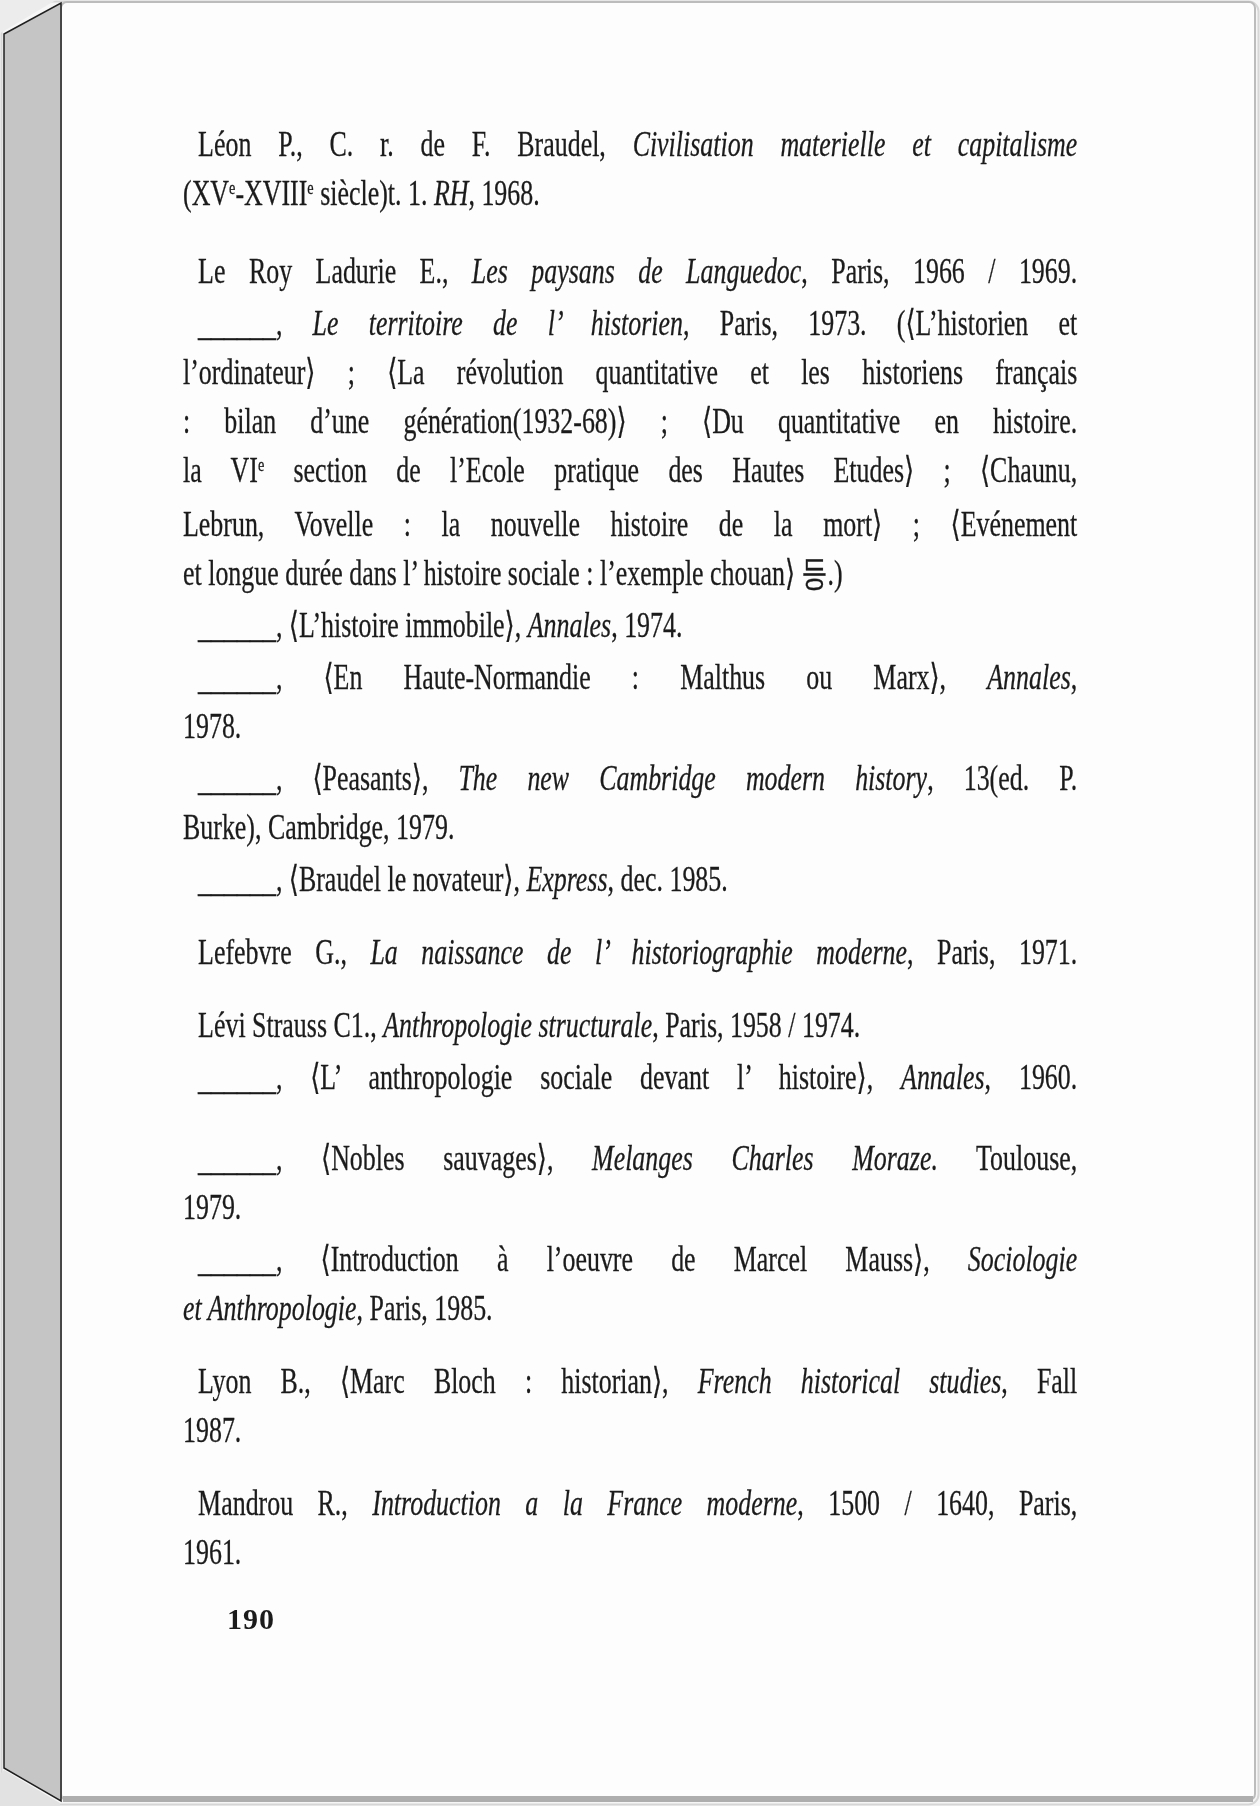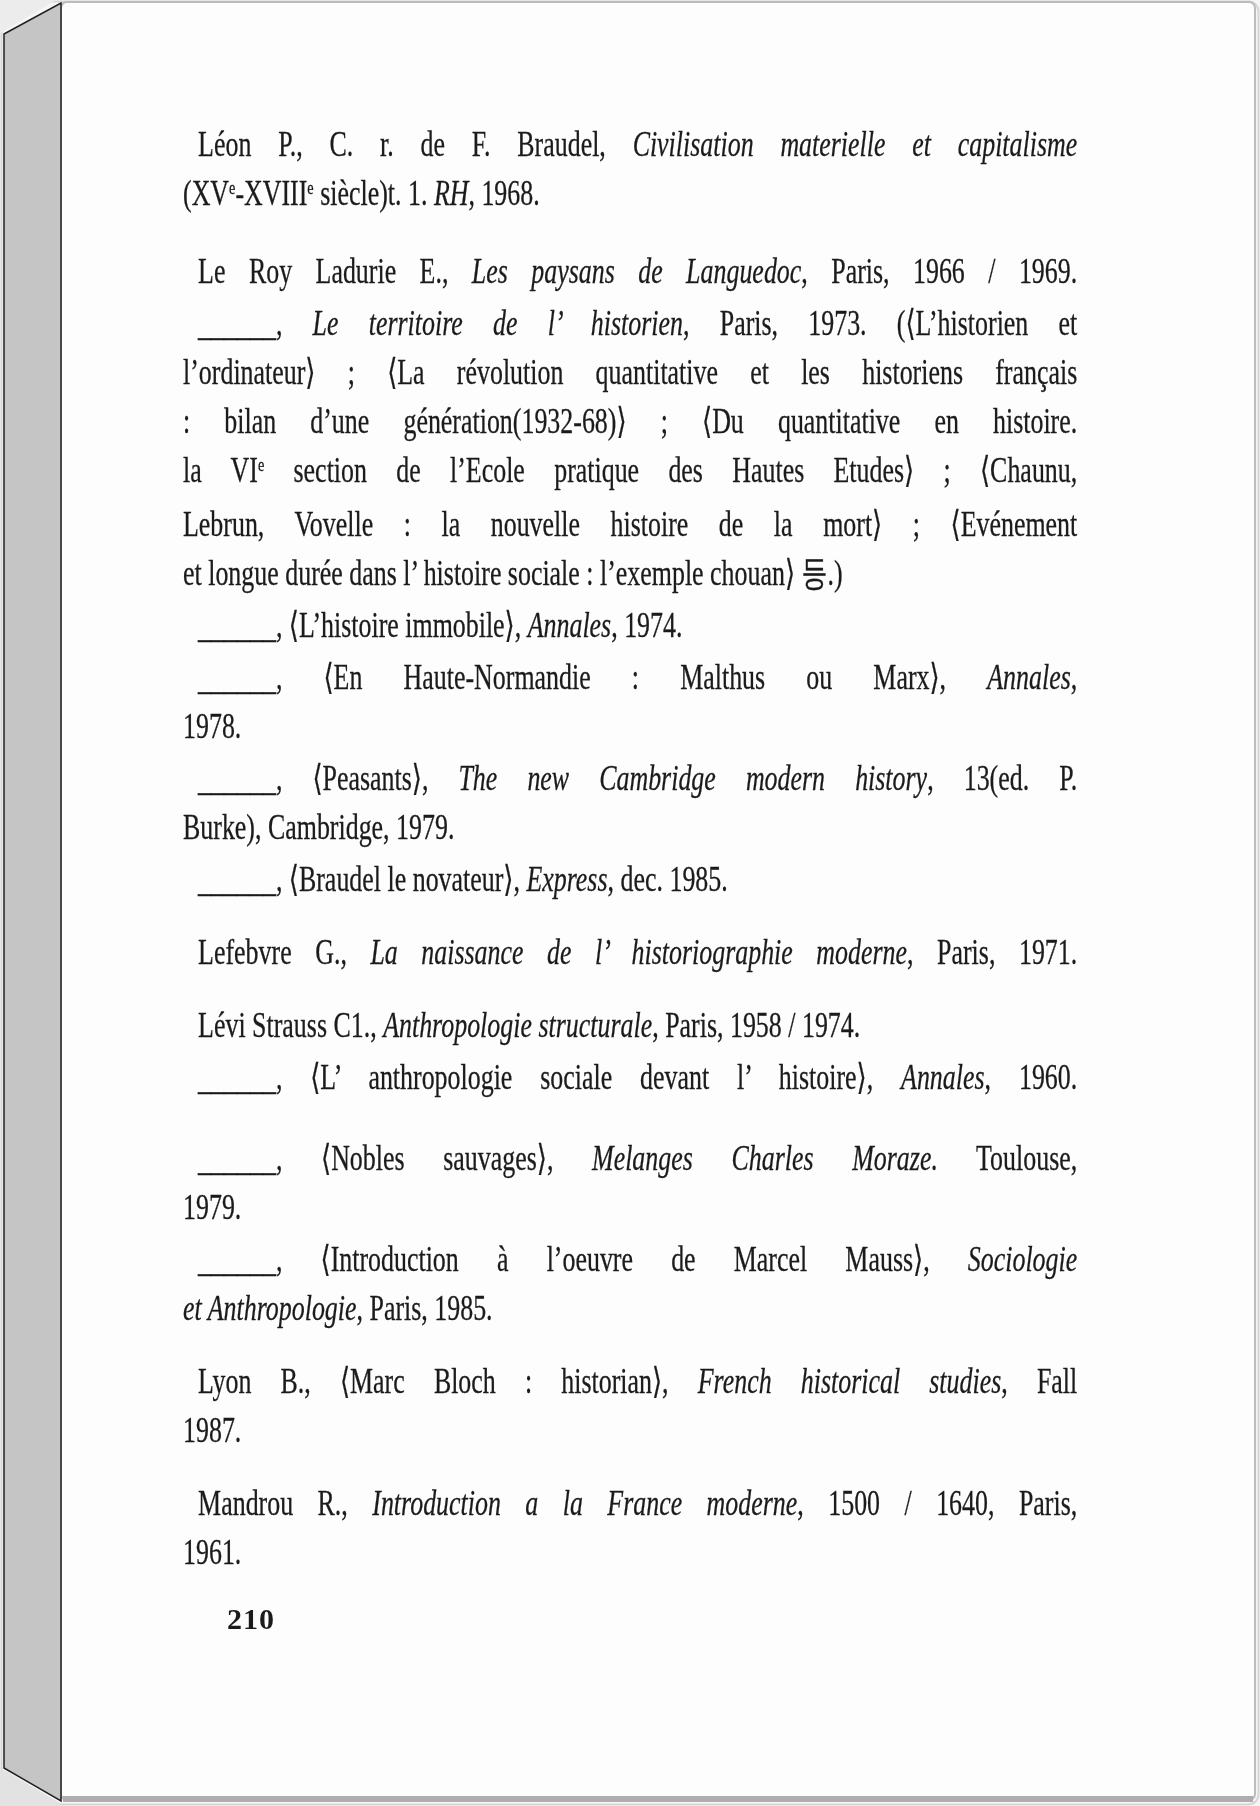--- a/index.html
+++ b/index.html
@@ -90,15 +90,15 @@
       <div class="entry author">
         <div class="line indent fill"><span class="rg">Lyon B., ⟨Marc Bloch : historian⟩, </span><span class="it">French historical studies</span><span class="rg">, Fall</span></div>
         <div class="line"><span class="rg">1987.</span></div>
       </div>
       <div class="entry author">
         <div class="line indent fill"><span class="rg">Mandrou R., </span><span class="it">Introduction a la France moderne</span><span class="rg">, 1500 / 1640, Paris,</span></div>
         <div class="line"><span class="rg">1961.</span></div>
       </div>
     </div>
 
-  <div class="pagenum">210</div>
+  <div class="pagenum">190</div>
 
 </div>
 
 </body></html>

